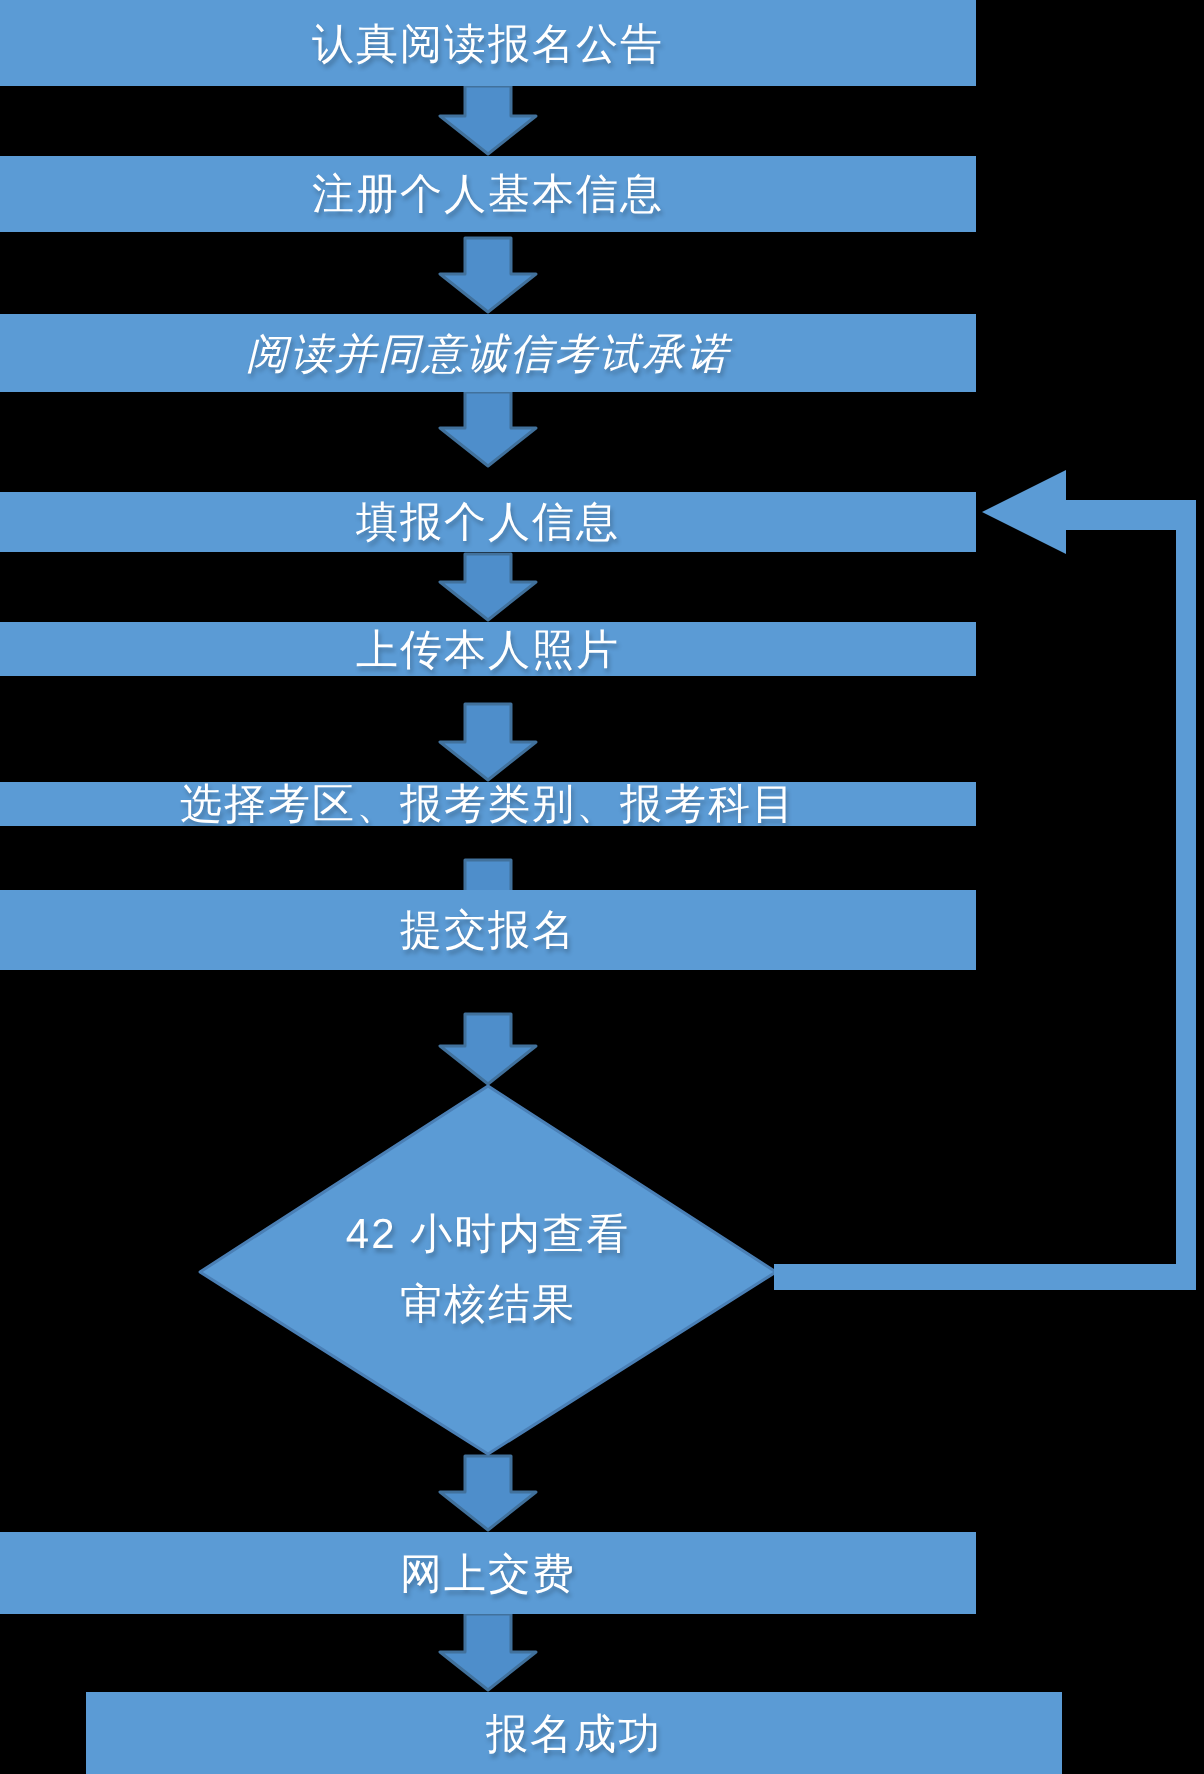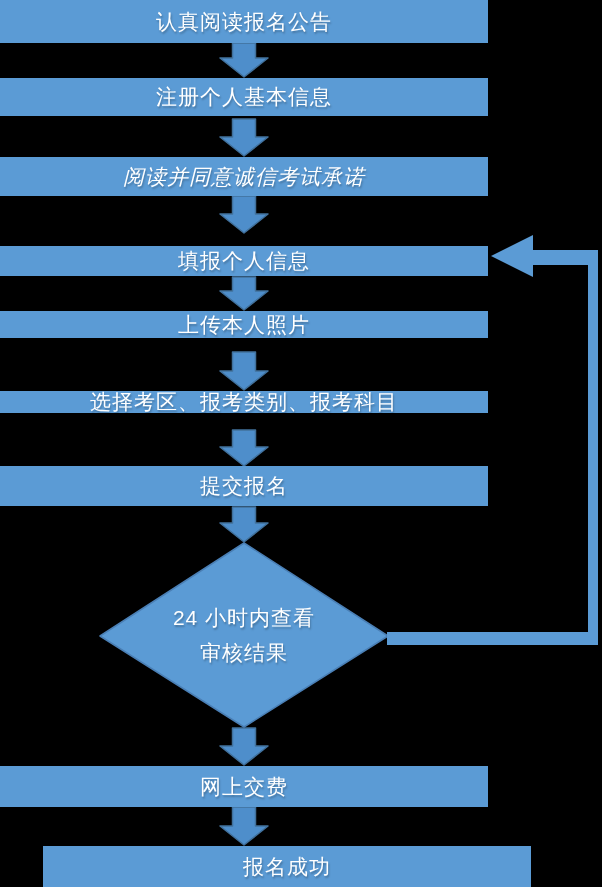--- a/index.html
+++ b/index.html
@@ -89,24 +89,24 @@
   <div class="step-box" style="top:78px; height:38px;">注册个人基本信息</div>
 
   <div class="step-box" style="top:157px; height:39px;font-style:italic;">阅读并同意诚信考试承诺</div>
 
   <div class="step-box" style="top:234px; height:30px;margin-top:12px;">填报个人信息</div>
 
   <div class="step-box" style="top:311px; height:27px;">上传本人照片</div>
 
   <div class="step-box" style="top:391px; height:22px;">选择考区、报考类别、报考科目</div>
 
-  <div class="step-box" style="top:466px; height:40px;">提交报名</div>
+  <div class="step-box" style="top:445px; height:40px;">提交报名</div>
 
   <div class="step-box" style="top:766px; height:41px;">网上交费</div>
 
   <div class="step-box" style="top:846px; height:41px;margin-left:43px;">报名成功</div>
 
   <div class="diamond-label">
-    <span>24 小时内查看</span>
+    <span>42 小时内查看</span>
     <span>审核结果</span>
   </div>
 
 </div>
 
 </body></html>

